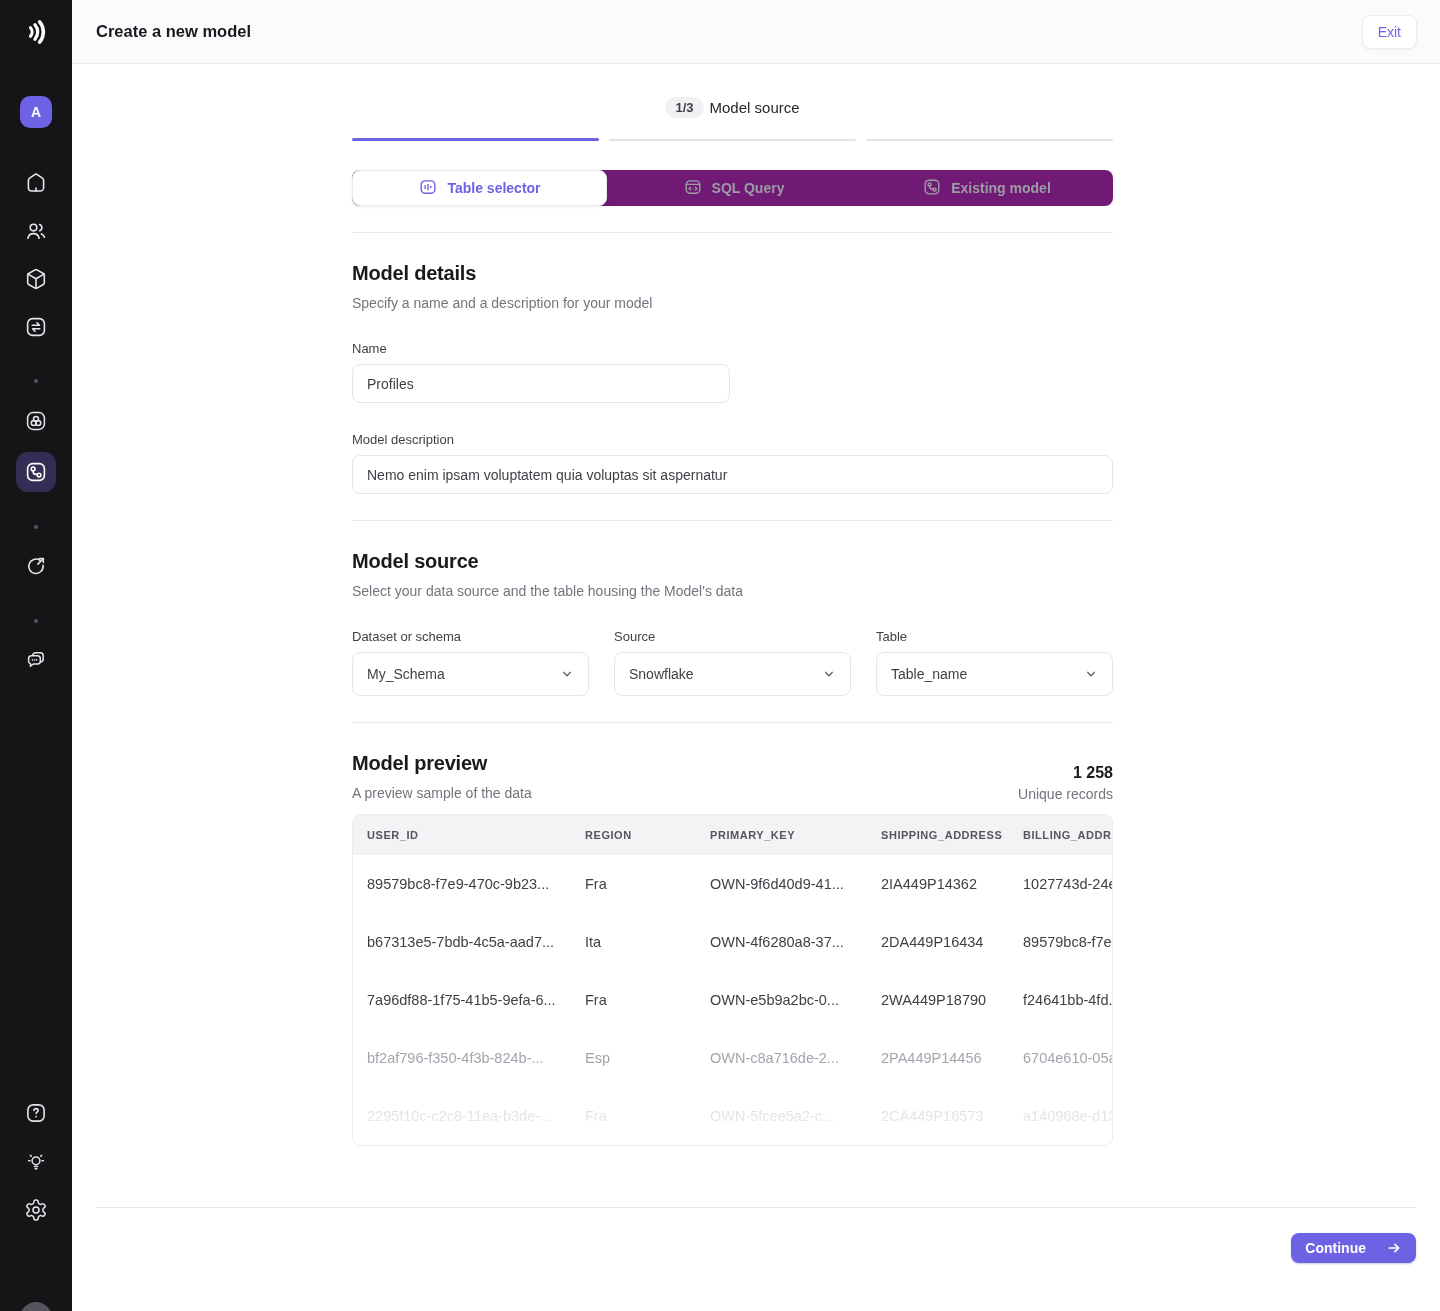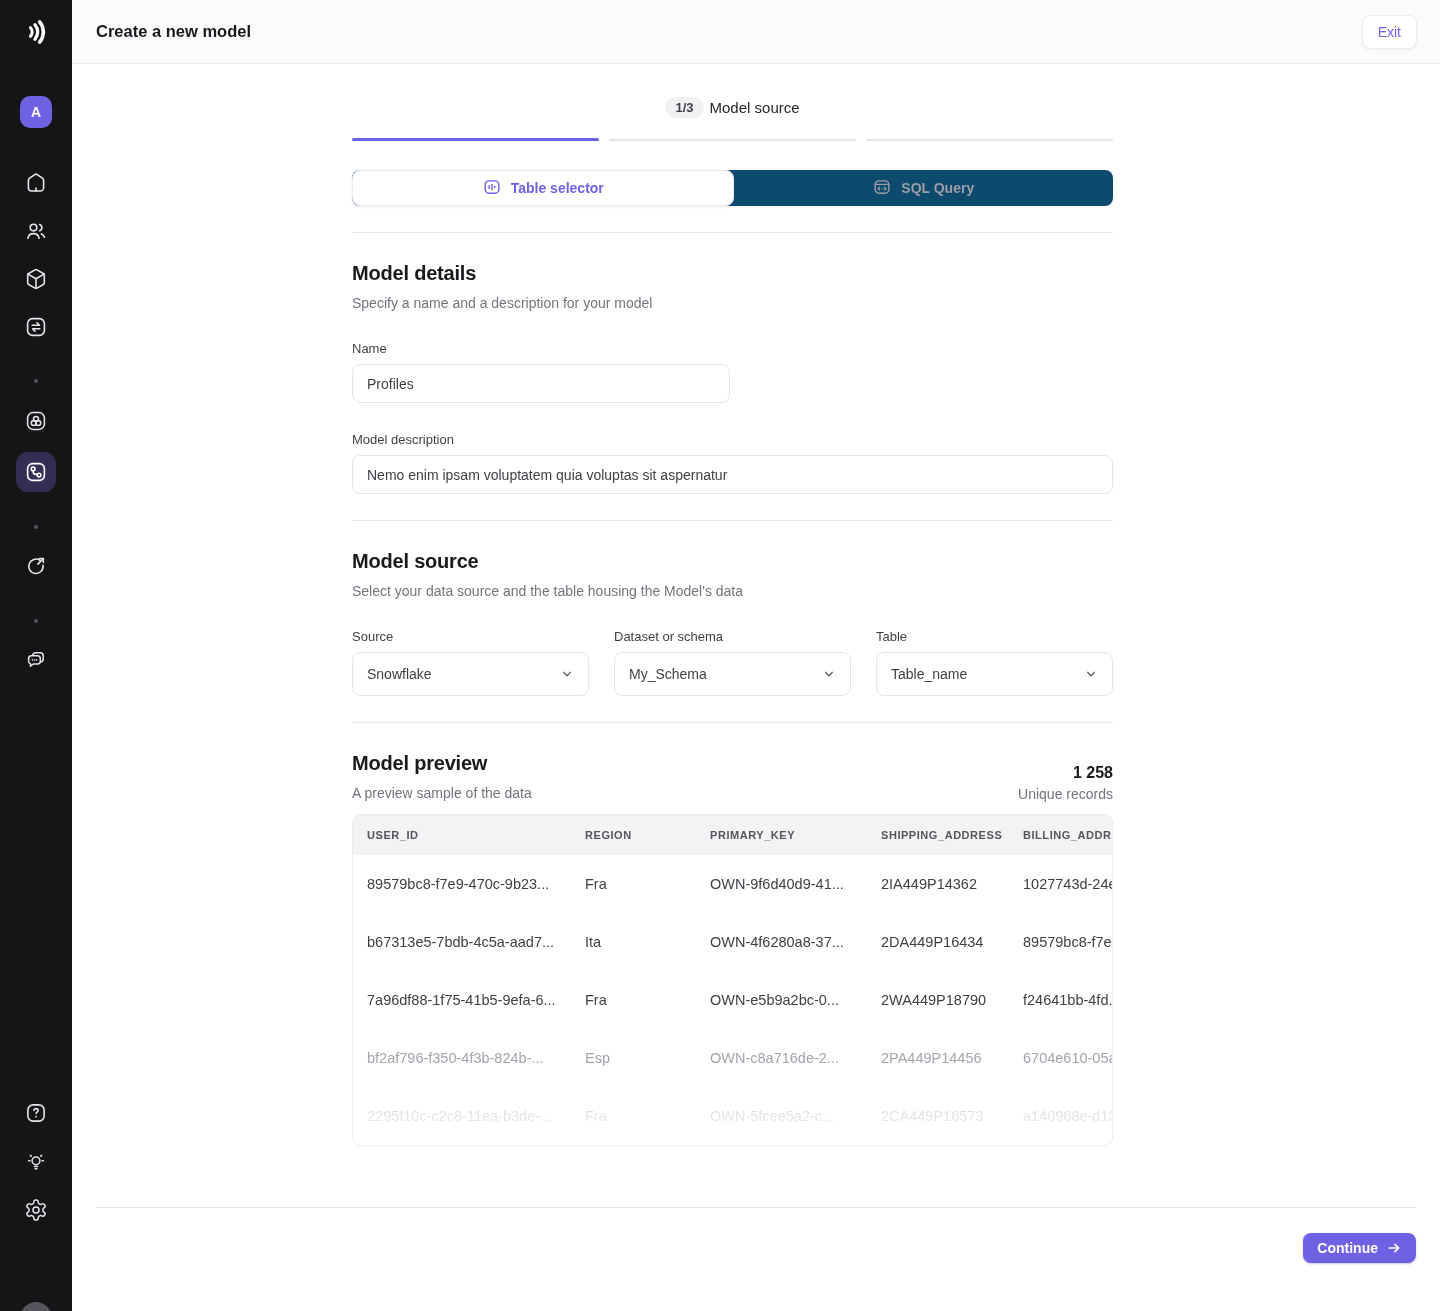--- a/index.html
+++ b/index.html
@@ -38,21 +38,21 @@
 
   
   .stepper-row{display:flex;align-items:center;justify-content:center;gap:6px;padding-top:31px;height:55px;}
   .step-badge{background:#f1f1f4;border-radius:999px;padding:3px 10px;font-size:13px;font-weight:700;color:#3f3f46;}
   .step-label{font-size:15px;font-weight:500;color:#27272a;}
   .progress{display:flex;gap:10px;margin-top:19px;align-items:center;}
   .progress .seg{flex:1;height:2px;border-radius:2px;background:#e4e4e8;}
   .progress .seg.active{height:3px;background:var(--accent);}
 
   
-  .tabs{display:flex;margin-top:29px;height:36px;background:#0c4a6e;border-radius:8px;}
+  .tabs{display:flex;margin-top:29px;height:36px;background:#701a75;border-radius:8px;}
   .tab{flex:1;display:flex;align-items:center;justify-content:center;gap:9px;font-size:14px;font-weight:600;color:#9d9da6;background:none;border:none;border-radius:8px;cursor:pointer;font-family:inherit;}
   .tab.active{background:#fff;color:var(--accent);border:1px solid #e9e9ee;box-shadow:0 1px 3px rgba(18,18,28,.07);}
 
   .divider{height:1px;background:#e9eaee;margin-top:26px;}
 
   h2.section-title{margin-top:26px;font-size:20px;line-height:28px;font-weight:700;color:#1a1a1e;letter-spacing:-.2px;}
   .section-sub{margin-top:6px;font-size:14px;line-height:20px;color:var(--text-gray);}
 
   .field-label{margin-top:27px;font-size:13px;line-height:18px;font-weight:400;color:#3f3f46;}
   .text-input{display:block;margin-top:6px;height:39px;border:1px solid var(--border);border-radius:8px;padding:0 14px;font-size:14px;color:#3f3f46;font-family:inherit;background:#fff;outline:none;}
@@ -79,21 +79,21 @@
   th{font-size:11px;font-weight:600;color:#55555e;letter-spacing:.55px;text-align:left;padding:0 8px 0 14px;white-space:nowrap;overflow:hidden;}
   tbody tr{height:58px;}
   td{font-size:14.5px;color:var(--cell);padding:0 6px 0 14px;white-space:nowrap;overflow:hidden;}
   tbody tr:nth-child(4) td{color:#a4a4ad;}
   tbody tr:nth-child(5) td{color:#d8d8de;}
   .table-fade{position:absolute;left:0;right:0;bottom:0;height:46px;background:linear-gradient(to bottom,rgba(255,255,255,0),rgba(255,255,255,.85));pointer-events:none;}
 
   
   .footer-divider{height:1px;background:#e6e6ea;margin:61px 24px 0 24px;}
   .footer-row{display:flex;justify-content:flex-end;padding:25px 24px 0 0;}
-  .continue-btn{display:flex;align-items:center;gap:8px;height:30px;padding:0 14px;background:var(--accent);color:#fff;border:none;border-radius:8px;font-size:14px;font-weight:600;font-family:inherit;cursor:pointer;box-shadow:0 1px 2px rgba(40,30,120,.25);}
+  .continue-btn{display:flex;align-items:center;gap:20px;height:30px;padding:0 14px;background:var(--accent);color:#fff;border:none;border-radius:8px;font-size:14px;font-weight:600;font-family:inherit;cursor:pointer;box-shadow:0 1px 2px rgba(40,30,120,.25);}
 </style>
 </head>
 <body>
 
 <div class="app">
 
   <aside class="sidebar">
 
     <div class="s-item logo">
       <svg width="30" height="30" viewBox="0 0 24 24" fill="none" stroke="currentColor" stroke-linecap="round">
@@ -268,54 +268,65 @@
               <svg width="20" height="20" viewBox="0 0 24 24" fill="none" stroke="currentColor" stroke-width="1.7" stroke-linecap="round" stroke-linejoin="round">
                 <rect x="3.8" y="4.6" width="16.4" height="14.8" rx="4.4"></rect>
                 <path d="M3.9 8.8h16.2"></path>
                 <path d="m9 12.4-1.7 1.6L9 15.5"></path>
                 <path d="m15 12.4 1.7 1.6-1.7 1.5"></path>
                 <circle cx="12" cy="13.9" r="0.8" fill="currentColor" stroke="none"></circle>
               </svg>
             </span>
             <span>SQL Query</span>
           </button>
+          <button class="tab">
+            <span>
+              <svg width="20" height="20" viewBox="0 0 24 24" fill="none" stroke="currentColor" stroke-width="1.7" stroke-linecap="round" stroke-linejoin="round">
+                <rect x="3.8" y="3.8" width="16.4" height="16.4" rx="4.8"></rect>
+                <circle cx="9.1" cy="8.9" r="1.9"></circle>
+                <circle cx="15.1" cy="15.1" r="1.8"></circle>
+                <path d="M9.1 10.8v.7a2.9 2.9 0 0 0 2.9 2.9h1.3"></path>
+              </svg>
+            </span>
+            <span>Existing model</span>
+          </button>
         </div>
 
         <div class="divider"></div>
 
         <h2 class="section-title">Model details</h2>
         <p class="section-sub">Specify a name and a description for your model</p>
 
         <div class="field-label">Name</div>
         <input class="text-input w-name" type="text" value="Profiles" style="">
 
         <div class="field-label tight">Model description</div>
         <input class="text-input w-full" type="text" value="Nemo enim ipsam voluptatem quia voluptas sit aspernatur" style="">
 
         <div class="divider"></div>
 
         <h2 class="section-title">Model source</h2>
         <p class="section-sub">Select your data source and the table housing the Model's data</p>
 
         <div class="selects-row">
           <div class="select-field">
-            <div class="field-label">Source</div>
+            <div class="field-label">Dataset or schema</div>
             <button class="select-box">
-              <span>Snowflake</span>
+              <span>My_Schema</span>
               <span class="chev">
                 <svg width="16" height="16" viewBox="0 0 16 16" fill="none" stroke="currentColor" stroke-width="1.5" stroke-linecap="round" stroke-linejoin="round">
                     <path d="m4.8 6.4 3.2 3.3 3.2-3.3"></path>
                   </svg>
               </span>
             </button>
           </div>
           <div class="select-field">
-            <div class="field-label">Dataset or schema</div>
+            <div class="field-label">Source</div>
             <button class="select-box">
-              <span>My_Schema</span>
+              <span>Snowflake</span>
               <span class="chev">
                 <svg width="16" height="16" viewBox="0 0 16 16" fill="none" stroke="currentColor" stroke-width="1.5" stroke-linecap="round" stroke-linejoin="round">
                     <path d="m4.8 6.4 3.2 3.3 3.2-3.3"></path>
                   </svg>
               </span>
             </button>
           </div>
           <div class="select-field">
             <div class="field-label">Table</div>
             <button class="select-box">

